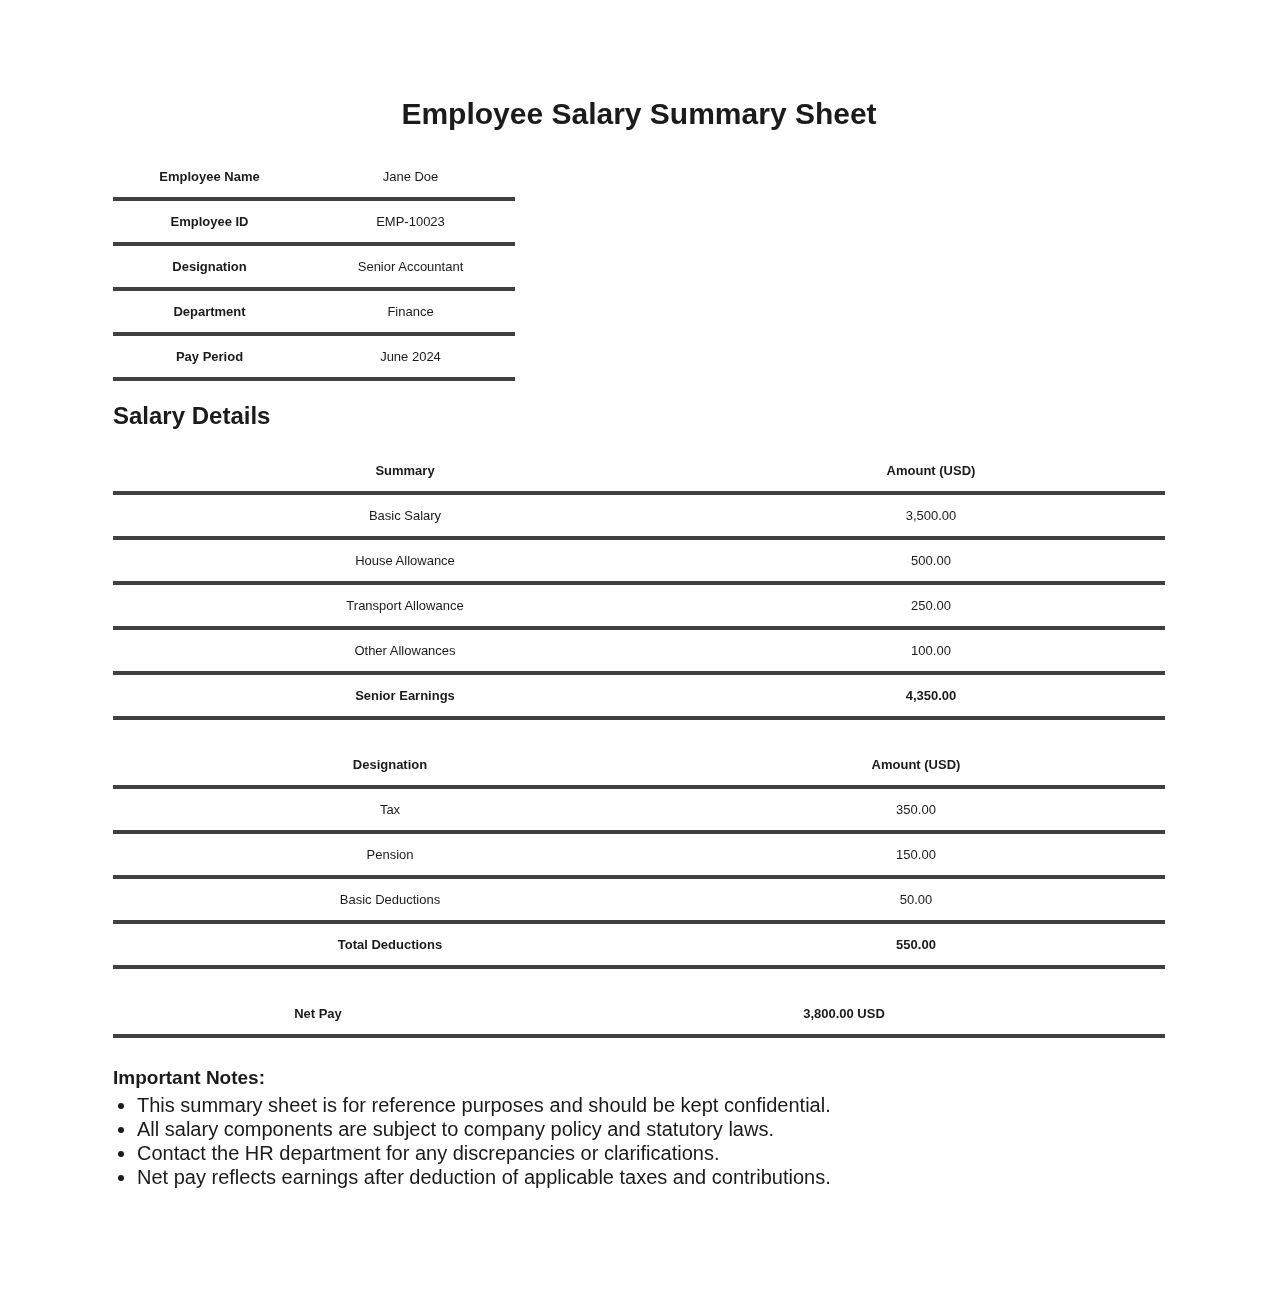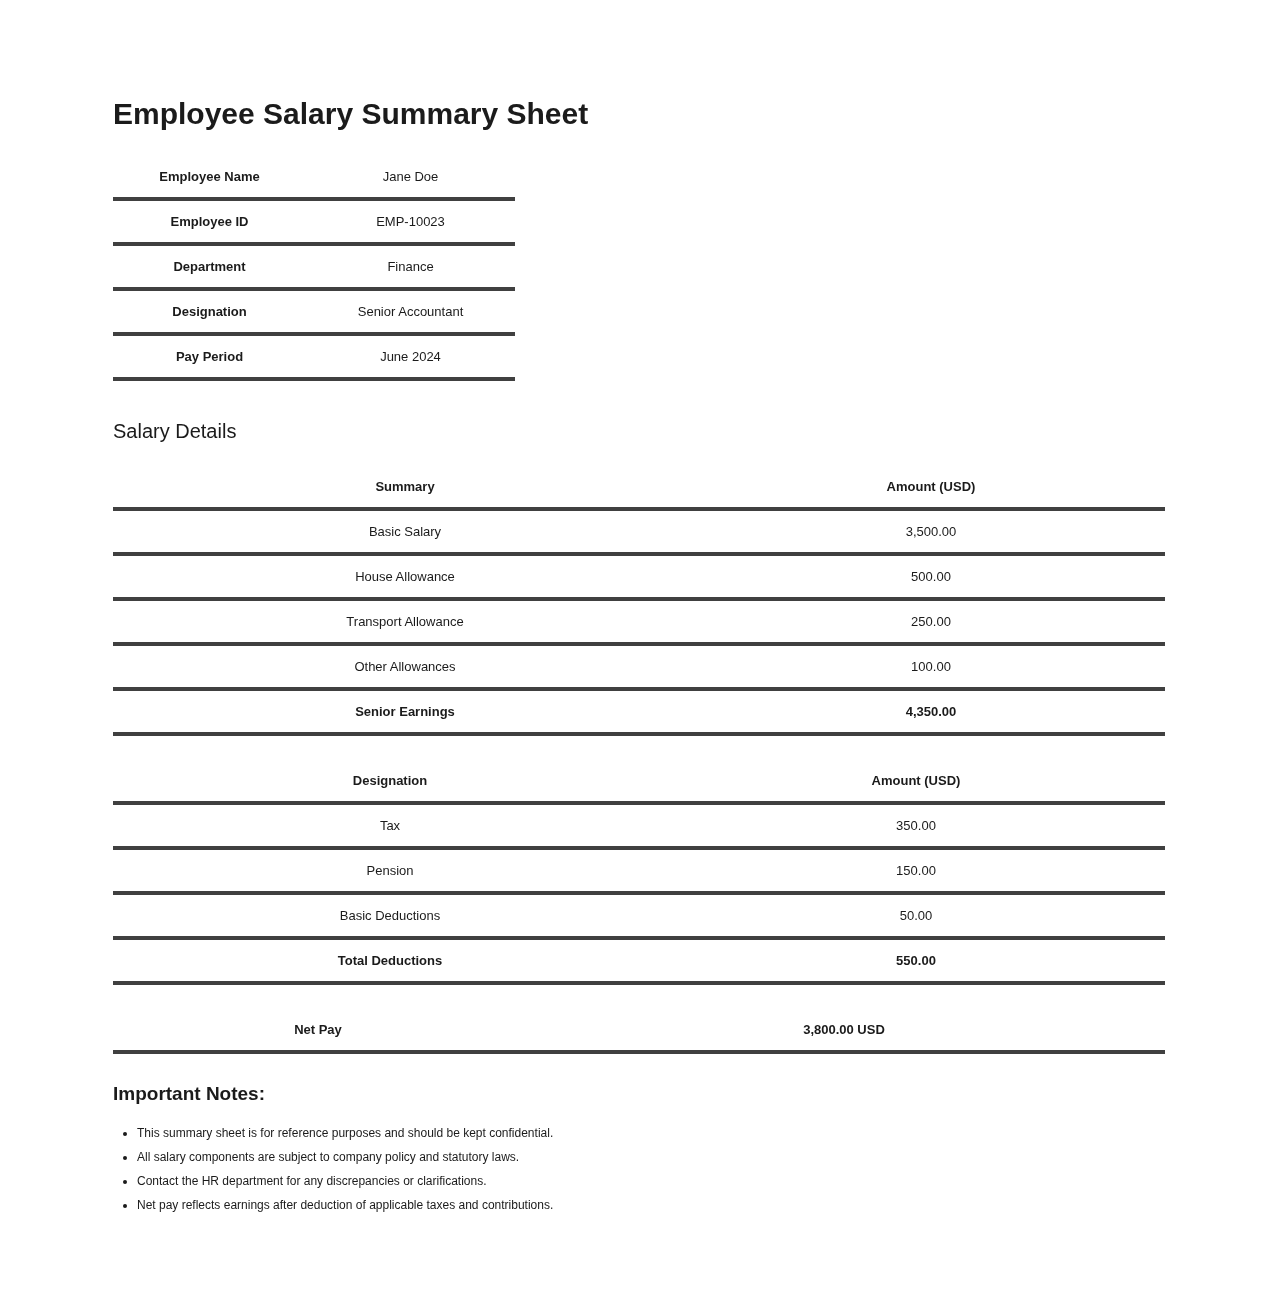--- a/index.html
+++ b/index.html
@@ -15,32 +15,33 @@
     width: 1052px;
     margin: 0 113px;
     padding-top: 96px;
     padding-bottom: 120px;
   }
   h1.title {
     font-size: 30px;
     line-height: 36px;
     font-weight: 700;
     margin: 0 0 24px 0;
+    text-align: center;
   }
   h2.section-heading {
-    font-size: 20px;
+    font-size: 24px;
     line-height: 29px;
-    font-weight: 400;
-    margin: 36px 0 20px 0;
+    font-weight: 700;
+    margin: 20px 0 20px 0;
   }
   h3.notes-heading {
     font-size: 19px;
     line-height: 23px;
     font-weight: 700;
-    margin: 28px 0 16px 0;
+    margin: 28px 0 4px 0;
   }
   table {
     border-collapse: collapse;
     table-layout: fixed;
   }
   td, th {
     padding: 10px 9px;
     line-height: 21px;
     text-align: center;
     vertical-align: top;
@@ -55,47 +56,47 @@
   .wide-table { width: 1052px; margin: 0 0 24px 0; }
   .earnings-table  .col-label { width: 584px; }
   .deductions-table .col-label { width: 554px; }
   .netpay-table    .col-label { width: 410px; }
   ul.notes-list {
     margin: 0;
     padding: 0 0 0 24px;
   }
   ul.notes-list li {
     line-height: 24px;
-    font-size: 12px;
+    font-size: 20px;
   }
 </style>
 </head>
 <body>
 
 <div class="page">
 
   <h1 class="title">Employee Salary Summary Sheet</h1>
 
   <table class="info-table">
     <tbody>
       <tr>
         <td class="b col-label">Employee Name</td>
         <td>Jane Doe</td>
       </tr>
       <tr>
         <td class="b col-label">Employee ID</td>
         <td>EMP-10023</td>
       </tr>
       <tr>
+        <td class="b col-label">Designation</td>
+        <td>Senior Accountant</td>
+      </tr>
+      <tr>
         <td class="b col-label">Department</td>
         <td>Finance</td>
-      </tr>
-      <tr>
-        <td class="b col-label">Designation</td>
-        <td>Senior Accountant</td>
       </tr>
       <tr>
         <td class="b col-label">Pay Period</td>
         <td>June 2024</td>
       </tr>
     </tbody>
   </table>
 
   <h2 class="section-heading">Salary Details</h2>
 

